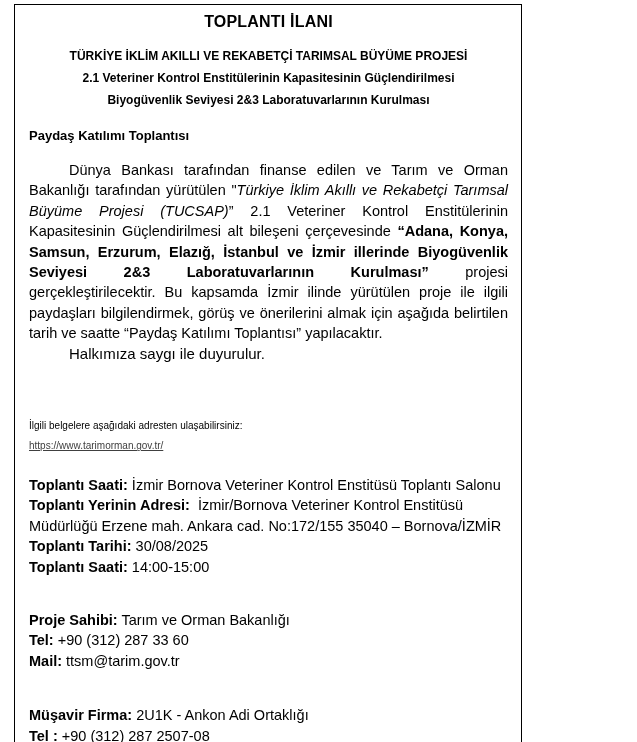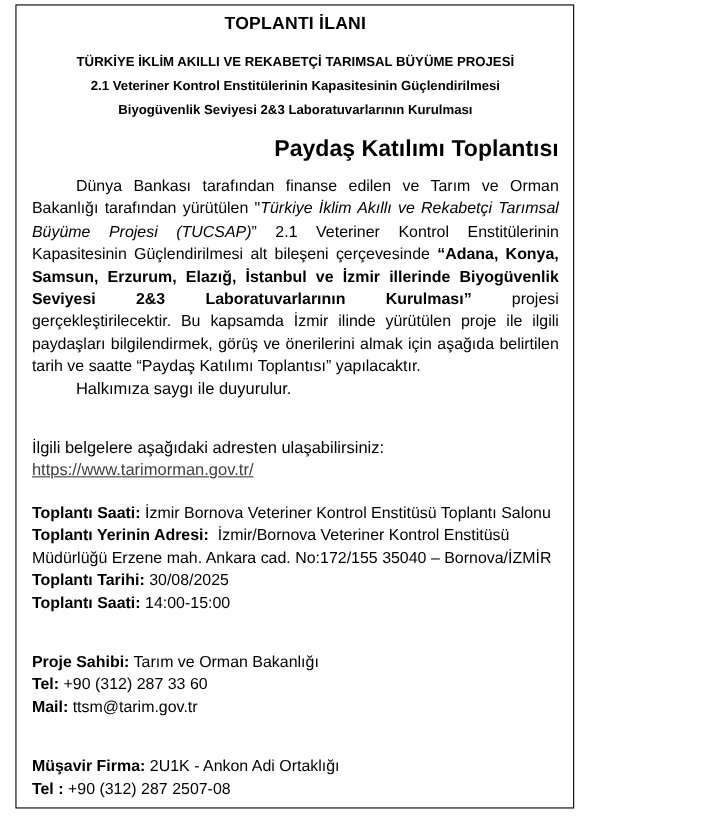--- a/index.html
+++ b/index.html
@@ -39,41 +39,41 @@
   }
   .project-title {
     margin: 13px 0 0 0;
     font-size: 12px;
     line-height: 22px;
     font-weight: bold;
     text-align: center;
   }
   .subtitle {
     margin: 14px 0 0 0;
-    font-size: 21px;
+    font-size: 13px;
     line-height: 21px;
     font-weight: bold;
-    text-align: right;
+    text-align: left;
   }
   .announcement {
     margin: 14px 0 0 0;
     font-size: 14.5px;
     line-height: 20.4px;
     text-align: justify;
     text-indent: 40px;
   }
   .closing-line {
     margin: 0;
     font-size: 15px;
     line-height: 20.4px;
     text-indent: 40px;
   }
   .link-section {
-    margin-top: 34px;
-    font-size: 15px;
+    margin-top: 52px;
+    font-size: 10px;
     line-height: 20.4px;
   }
   .doc-link {
     color: #404040;
     text-decoration: underline;
     cursor: pointer;
   }
   .details-section {
     margin-top: 18px;
     font-size: 14.5px;

